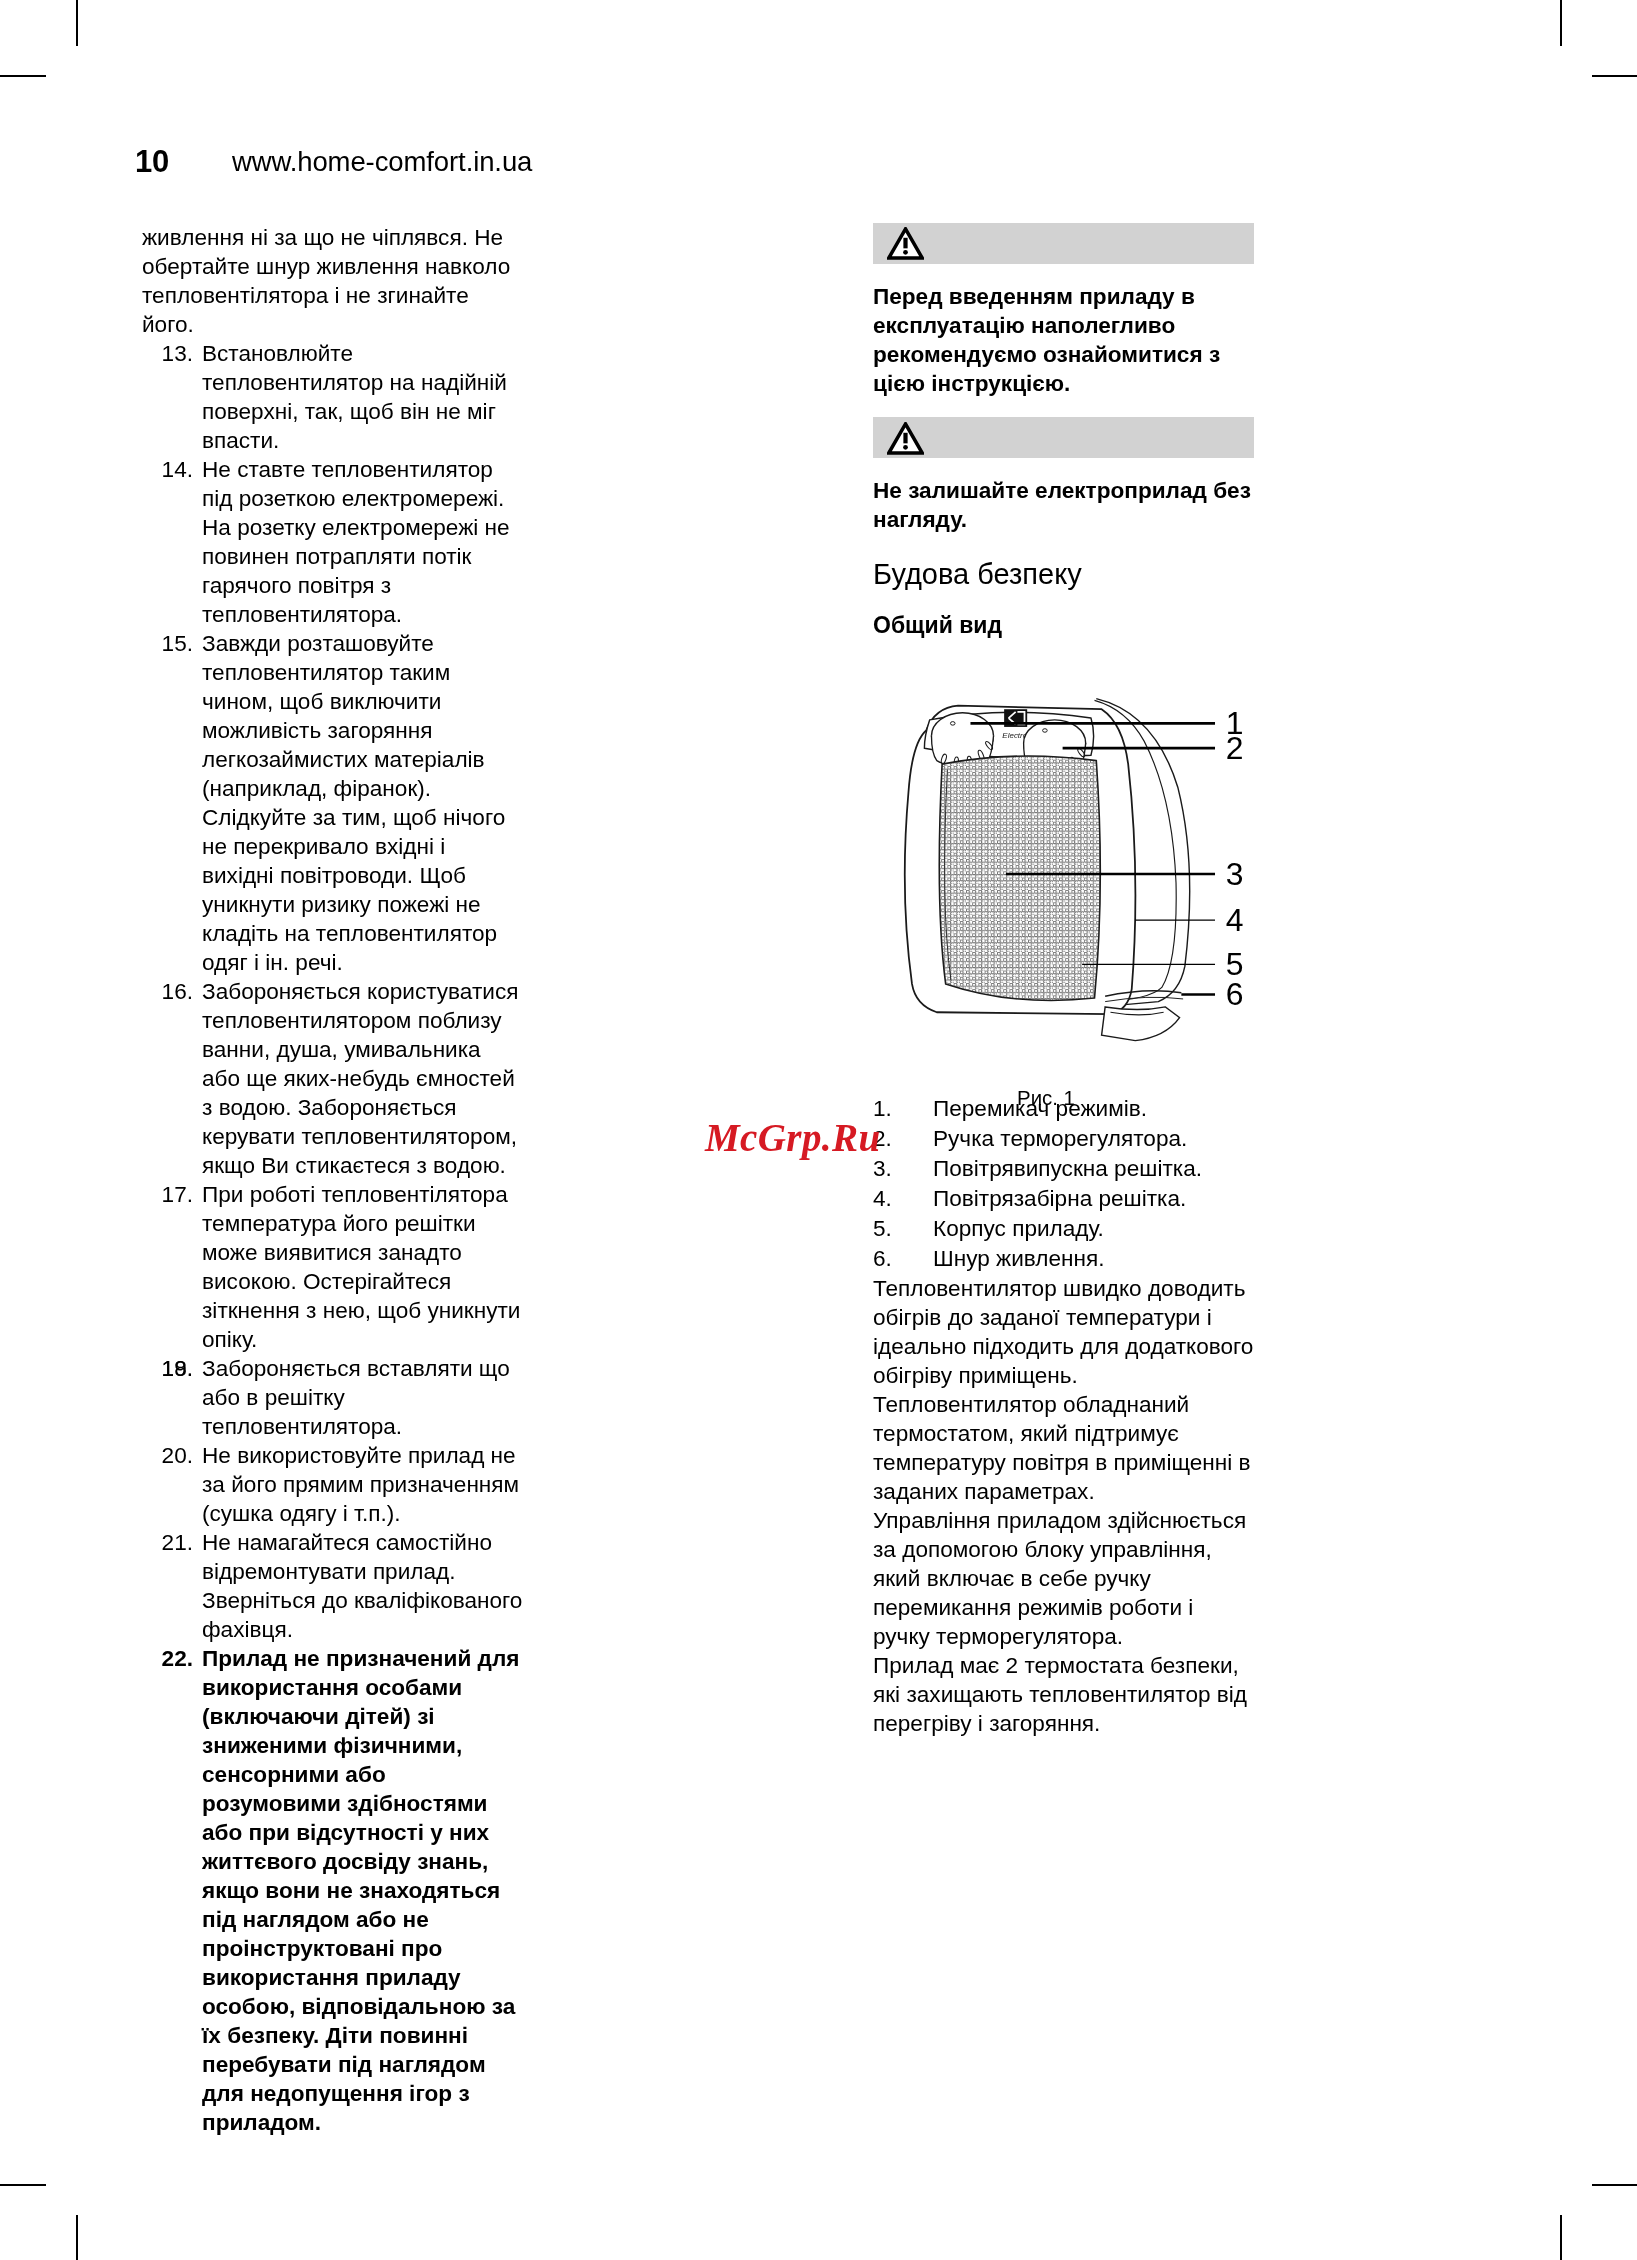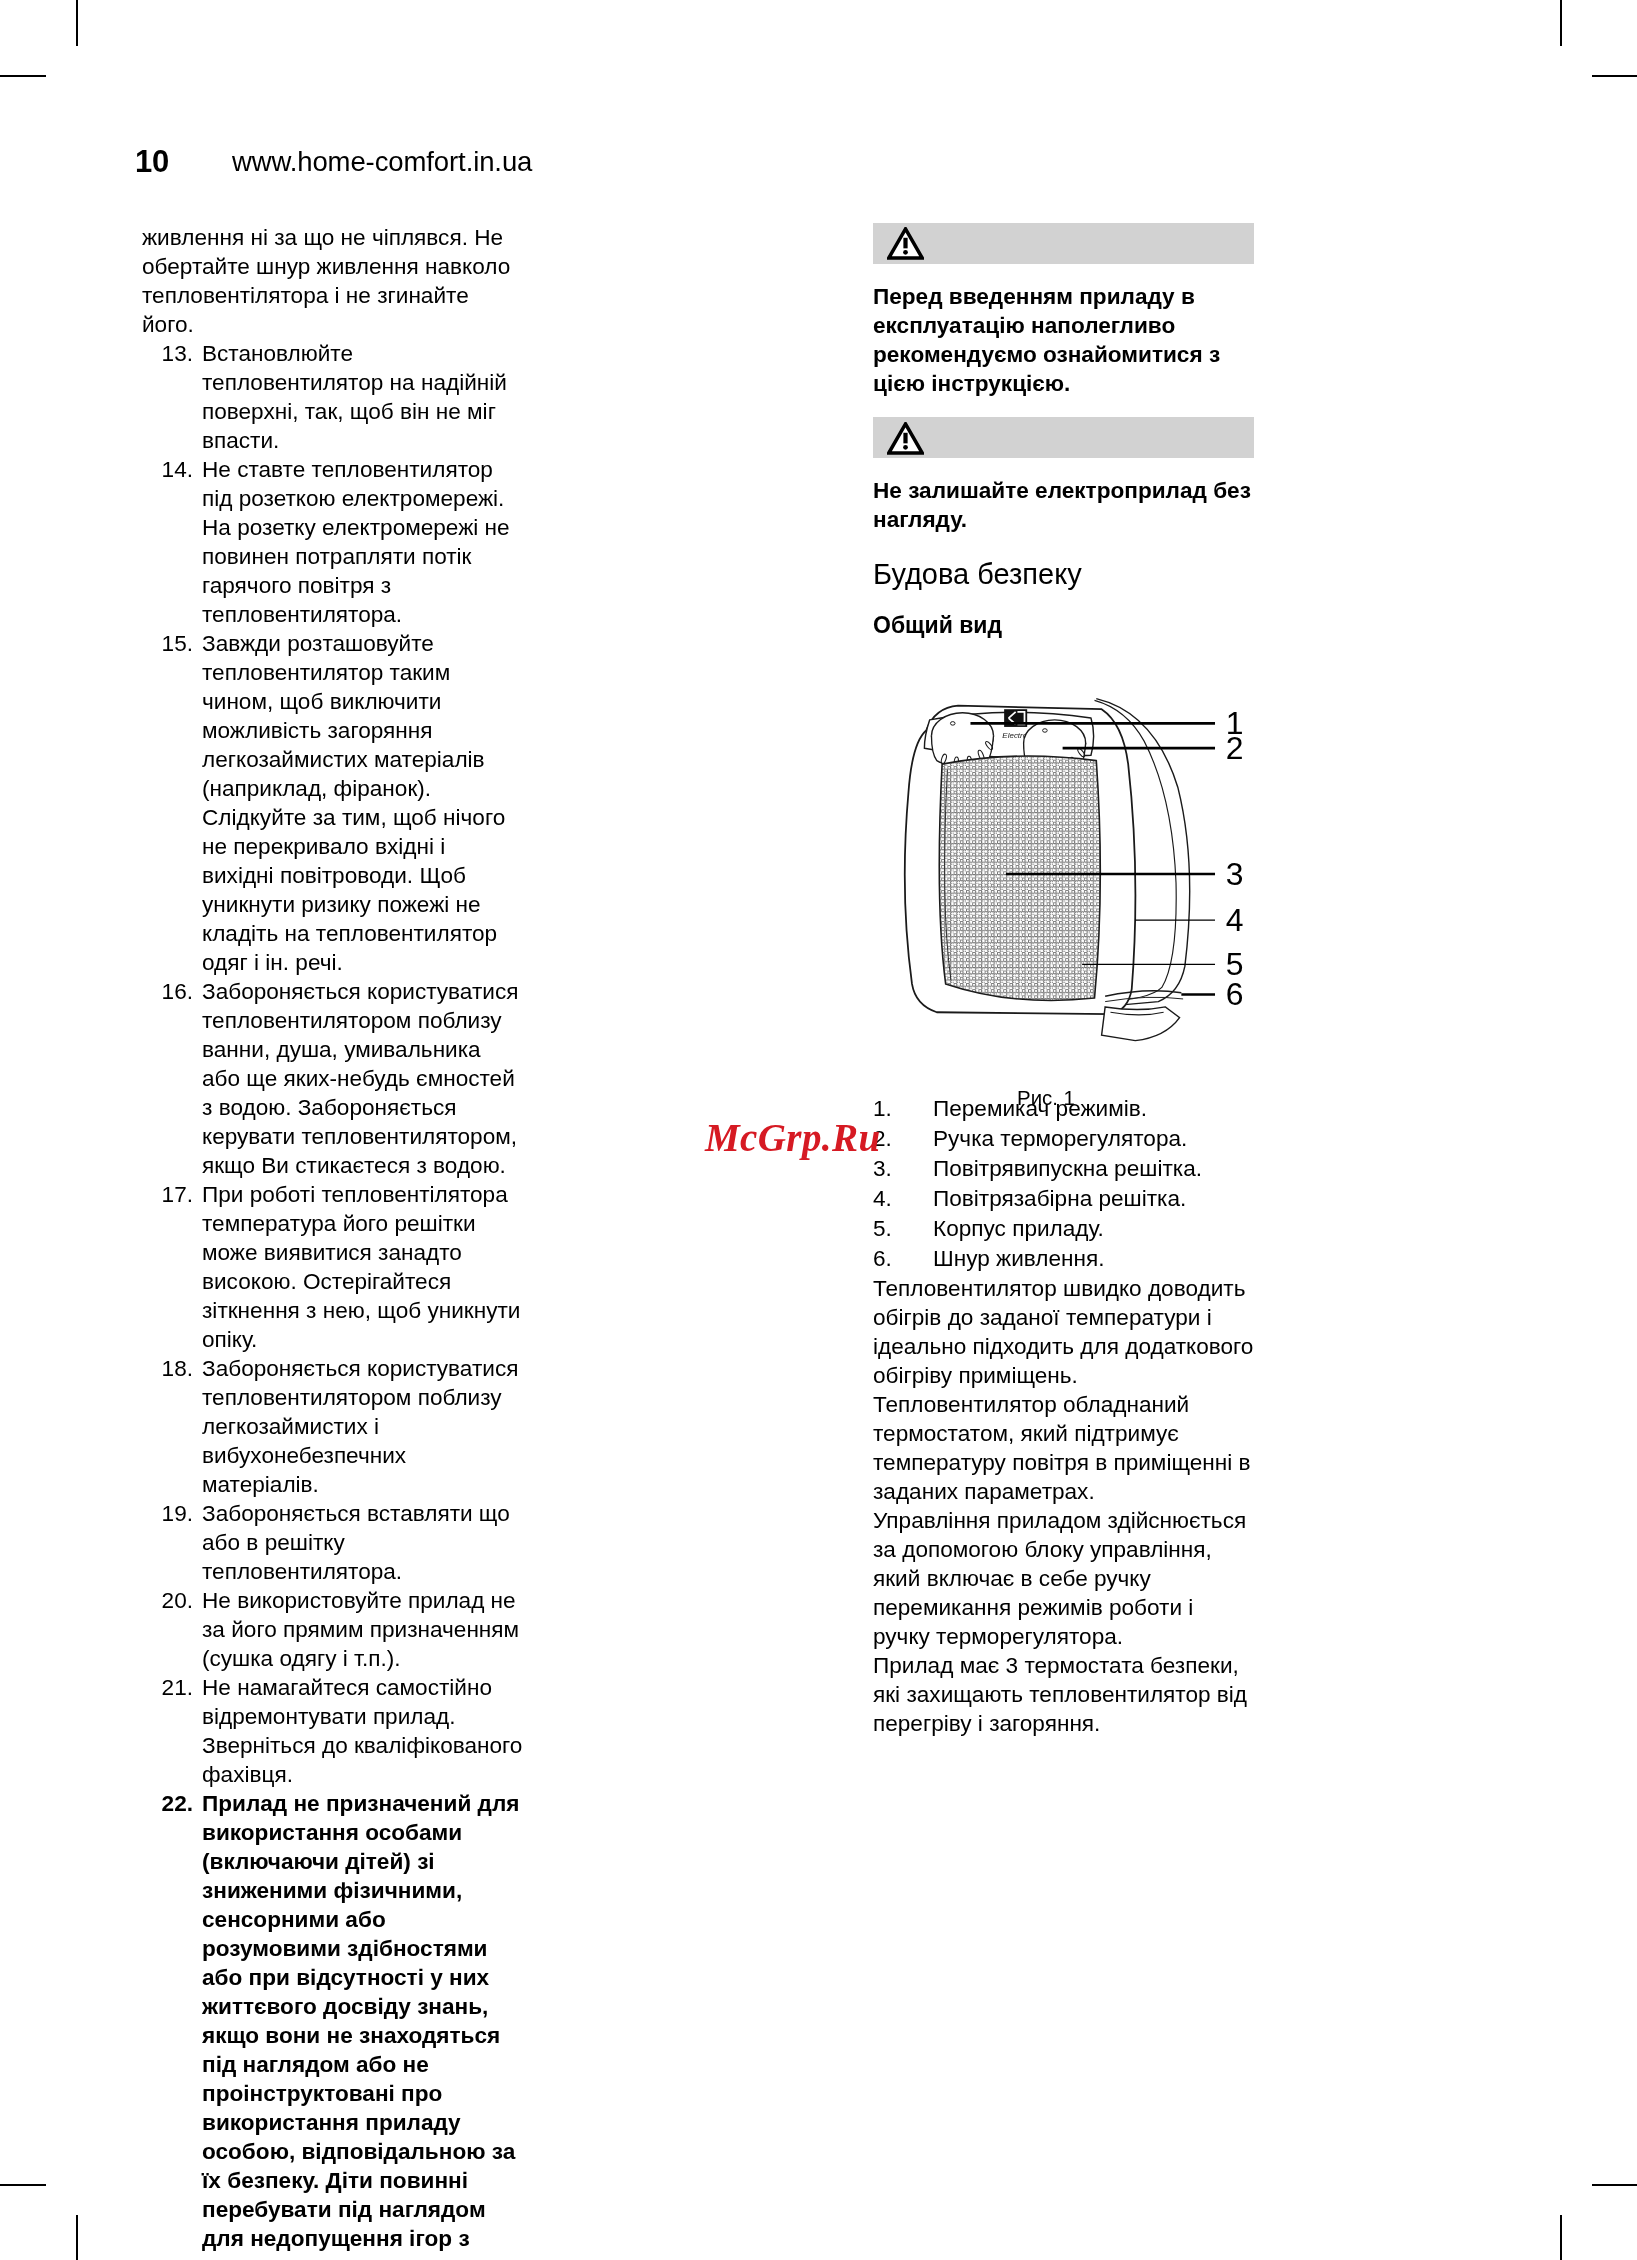--- a/index.html
+++ b/index.html
@@ -213,21 +213,20 @@
       <li>
         <span class="num">16.</span>
         <span>Забороняється користуватися тепловентилятором поблизу ванни, душа, умивальника або ще яких-небудь ємностей з водою. Забороняється керувати тепловентилятором, якщо Ви стикаєтеся з водою.</span>
       </li>
       <li>
         <span class="num">17.</span>
         <span>При роботі тепловентілятора температура його решітки може виявитися занадто високою. Остерігайтеся зіткнення з нею, щоб уникнути опіку.</span>
       </li>
       <li>
         <span class="num">18.</span>
-        <span>Забороняється користуватися тепловентилятором поблизу легкозаймистих і вибухонебезпечних матеріалів.</span>
       </li>
       <li>
         <span class="num">19.</span>
         <span>Забороняється вставляти що або в решітку тепловентилятора.</span>
       </li>
       <li>
         <span class="num">20.</span>
         <span>Не використовуйте прилад не за його прямим призначенням (сушка одягу і т.п.).</span>
       </li>
       <li>
@@ -375,18 +374,18 @@
       </li>
       <li>
         <span class="num">6.</span>
         <span>Шнур живлення.</span>
       </li>
     </ol>
 
     <p class="body after-parts">Тепловентилятор швидко доводить обігрів до заданої температури і ідеально підходить для додаткового обігріву приміщень.</p>
     <p class="body">Тепловентилятор обладнаний термостатом, який підтримує температуру повітря в приміщенні в заданих параметрах.</p>
     <p class="body">Управління приладом здійснюється за допомогою блоку управління, який включає в себе ручку перемикання режимів роботи і ручку терморегулятора.</p>
-    <p class="body">Прилад має 3 термостата безпеки, які захищають тепловентилятор від перегріву і загоряння.</p>
+    <p class="body">Прилад має 2 термостата безпеки, які захищають тепловентилятор від перегріву і загоряння.</p>
   </div>
 
   <div class="watermark">McGrp.Ru</div>
 </div>
 
 
 </body></html>

